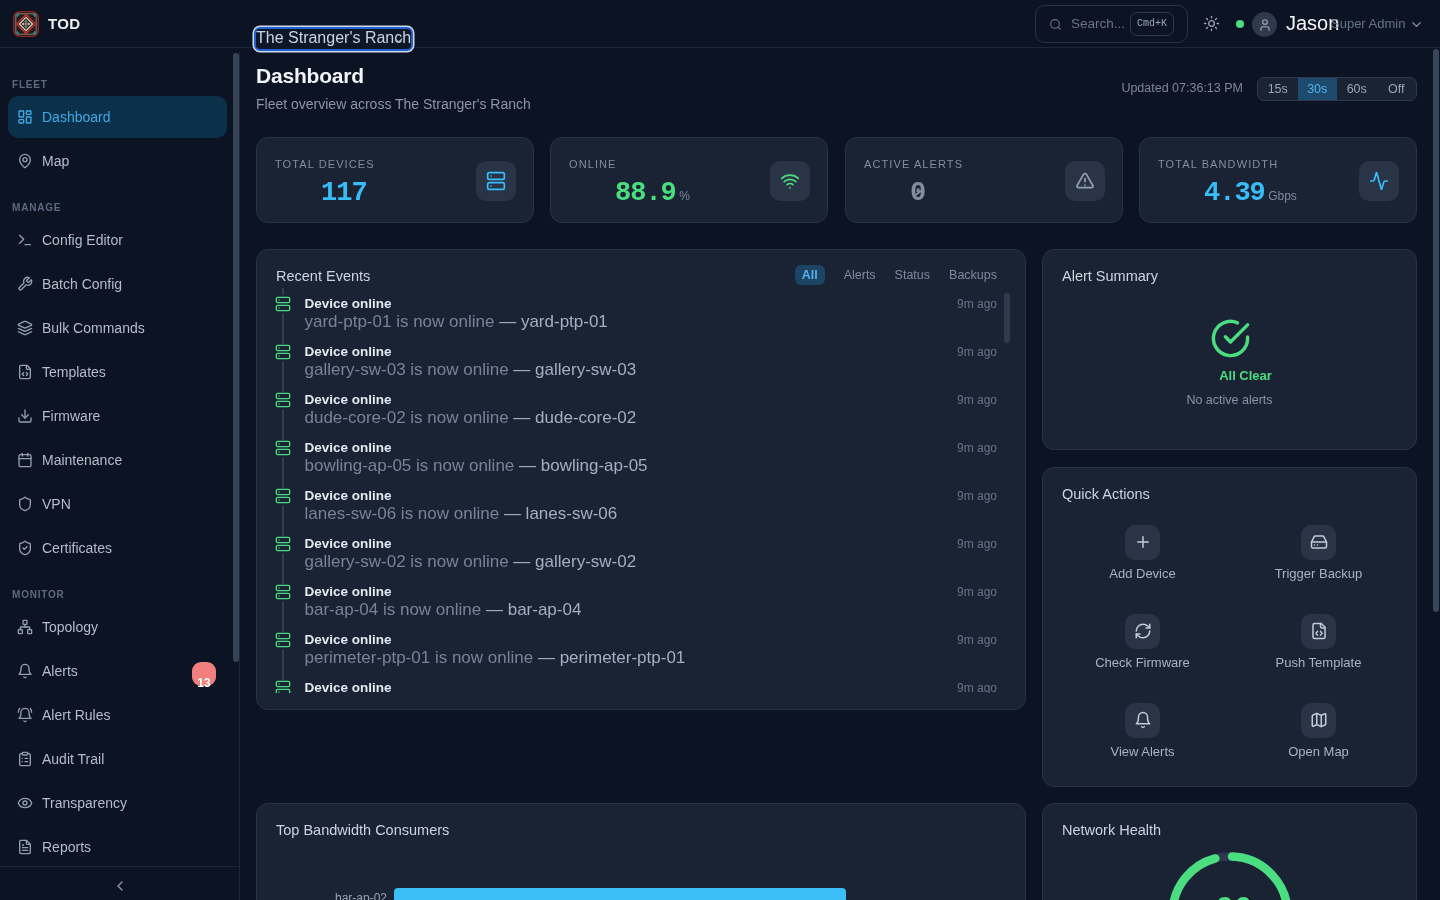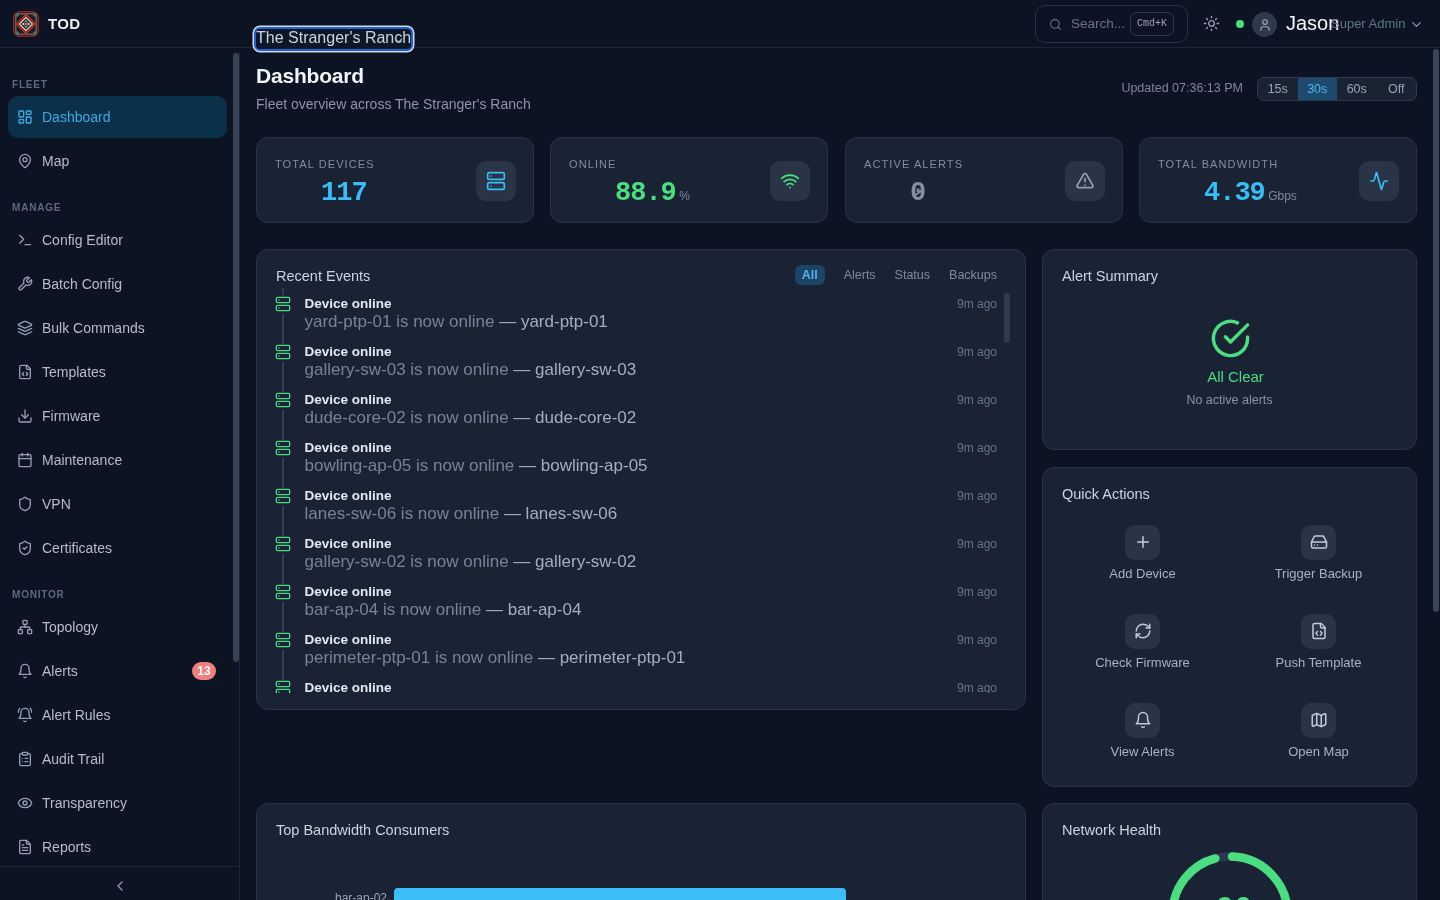--- a/index.html
+++ b/index.html
@@ -45,21 +45,21 @@
   .navlabel { margin:19px 0 5px 4px; font-size:10px; font-weight:bold;
     letter-spacing:0.8px; color:#5c6a80; height:13px; line-height:13px; }
   .navlabel.first { margin-top:26px; }
   .nav { padding:0 12px 0 8px; }
   .nitem { position:relative; height:42px; margin-bottom:2px; border-radius:10px;
     color:#b3bdcc; font-size:14px; line-height:42px; padding-left:34px; cursor:default; }
   .nitem .nic { position:absolute; left:9px; top:13px; color:#93a0b4; }
   .nitem.active { background:#0b3049; color:#3fa9e6; }
   .nitem.active .nic { color:#3fa9e6; }
   .badge { position:absolute; right:11px; top:12px; min-width:24px; height:18px; border-radius:9px;
-    background:#f07f7d; color:#fff; font-size:12px; font-weight:bold; line-height:18px; text-align:center; padding:0 4px; }
+    background:#f07f7d; color:#fff; font-size:12px; font-weight:bold; line-height:18px; text-align:center; padding:12px 4px; }
   #collapse { position:absolute; left:0; bottom:0; width:239px; height:38px; background:#0c1322;
     border-top:1px solid #1c2637; display:flex; align-items:center; justify-content:center; color:#8b99ae; }
 
   
   #main { position:absolute; left:240px; top:48px; width:1200px; height:852px; background:#0c1322; }
   h1 { position:absolute; left:16px; top:16px; font-size:21px; font-weight:bold; letter-spacing:-0.2px; color:#f2f5f9; }
   #subtitle { position:absolute; left:16px; top:48px; font-size:14px; color:#8b96a9; }
   #updated { position:absolute; right:197px; top:33px; font-size:12.5px; color:#7b879b; }
   #seg { position:absolute; left:1017px; top:29px; width:160px; height:24px;
     border:1px solid #2c3950; border-radius:7px; background:#1a2332; display:flex; overflow:hidden; }
@@ -519,21 +519,21 @@
         <span class="tab">Backups</span>
     </div>
     <div class="thumb" style="left:747px; top:43px; width:6px; height:50px; background:#2e3a4d;"></div>
   </div>
 
   <div class="card" style="left:802px; top:201px; width:375px; height:201px;">
     <div class="ctitle">Alert Summary</div>
     <svg class="ic" style="position:absolute; left:167px; top:68px;" width="41" height="41" viewBox="0 0 24 24" fill="none" stroke="#4ade80" stroke-width="2" stroke-linecap="round" stroke-linejoin="round">
         <use href="#i-ckcircle"></use>
       </svg>
-    <div style="position:absolute; left:6px; top:118px; width:100%; text-align:center; font-size:15px; font-weight:400; color:#4ade80;">All Clear</div>
+    <div style="position:absolute; left:16px; top:118px; width:100%; text-align:center; font-size:13px; font-weight:700; color:#4ade80;">All Clear</div>
     <div style="position:absolute; left:0; top:143px; width:100%; text-align:center; font-size:12.5px; color:#8694a9;">No active alerts</div>
   </div>
 
   <div class="card" style="left:802px; top:418.5px; width:375px; height:320px;">
     <div class="ctitle">Quick Actions</div>
     <div class="qa" style="left:19px; top:57px;">
         <div class="qbox">
           <svg class="ic" width="18" height="18" viewBox="0 0 24 24" fill="none" stroke="#c2cbd8" stroke-width="2" stroke-linecap="round" stroke-linejoin="round">
             <use href="#i-plus"></use>
           </svg>

